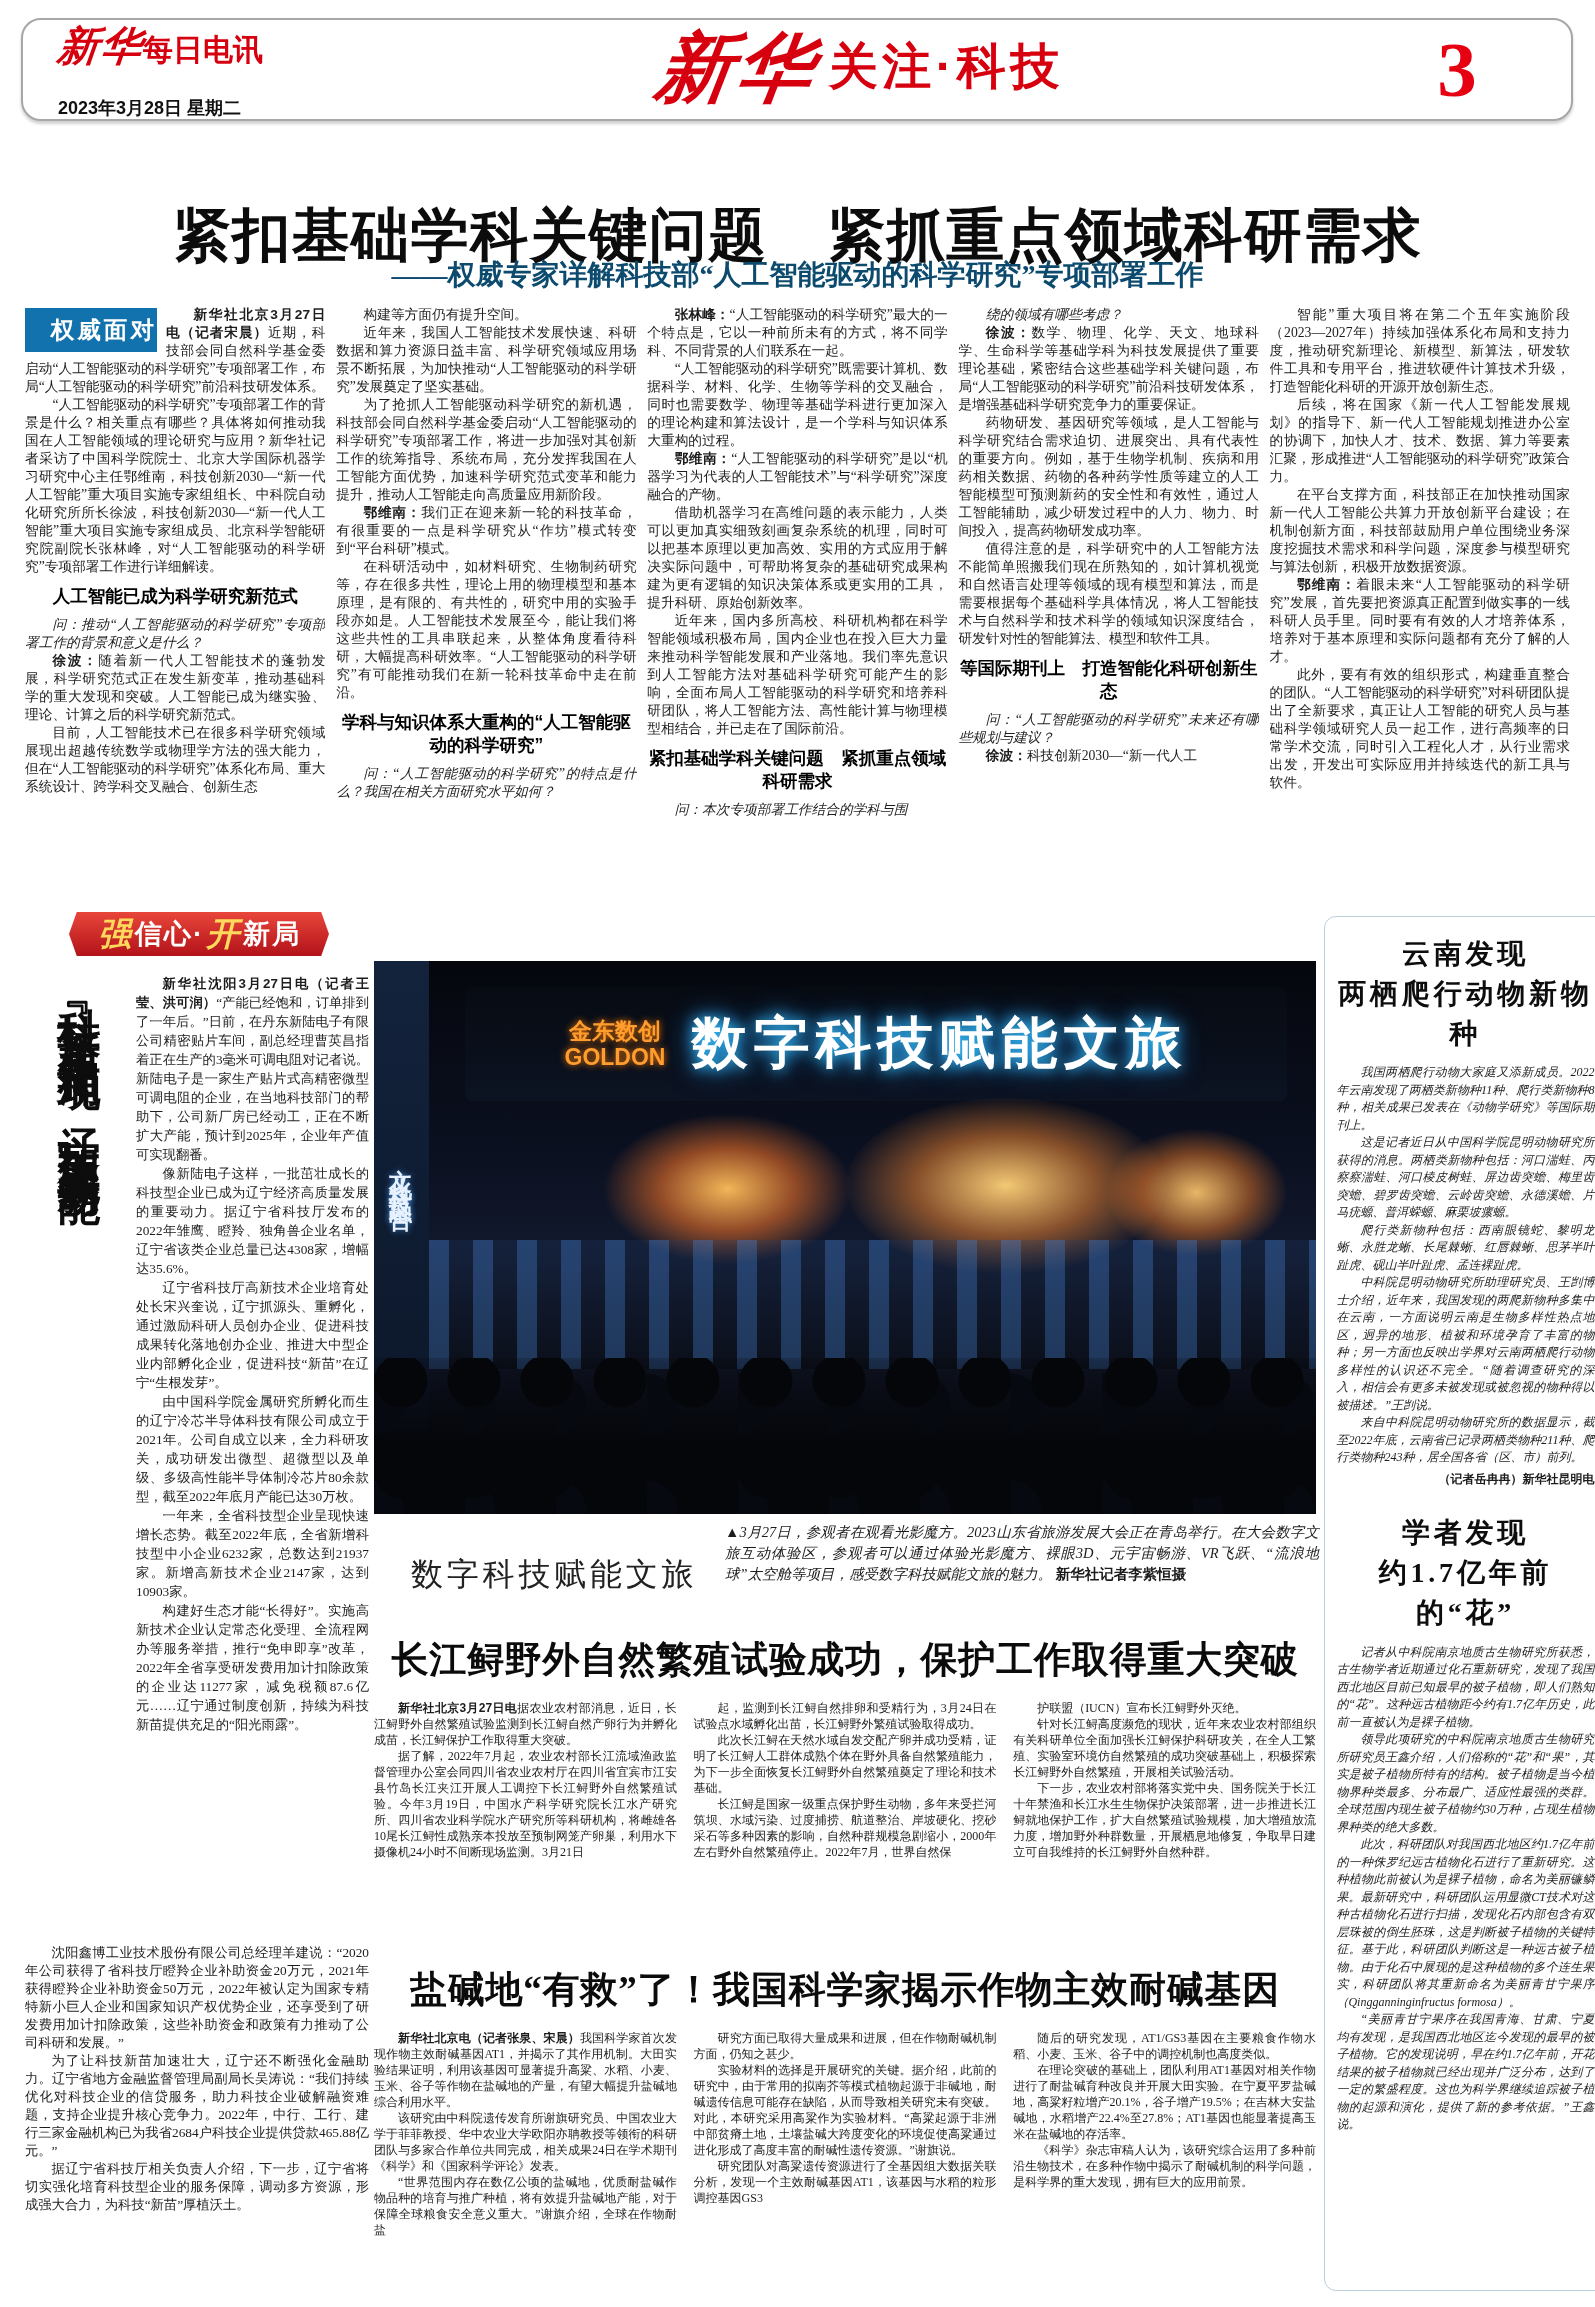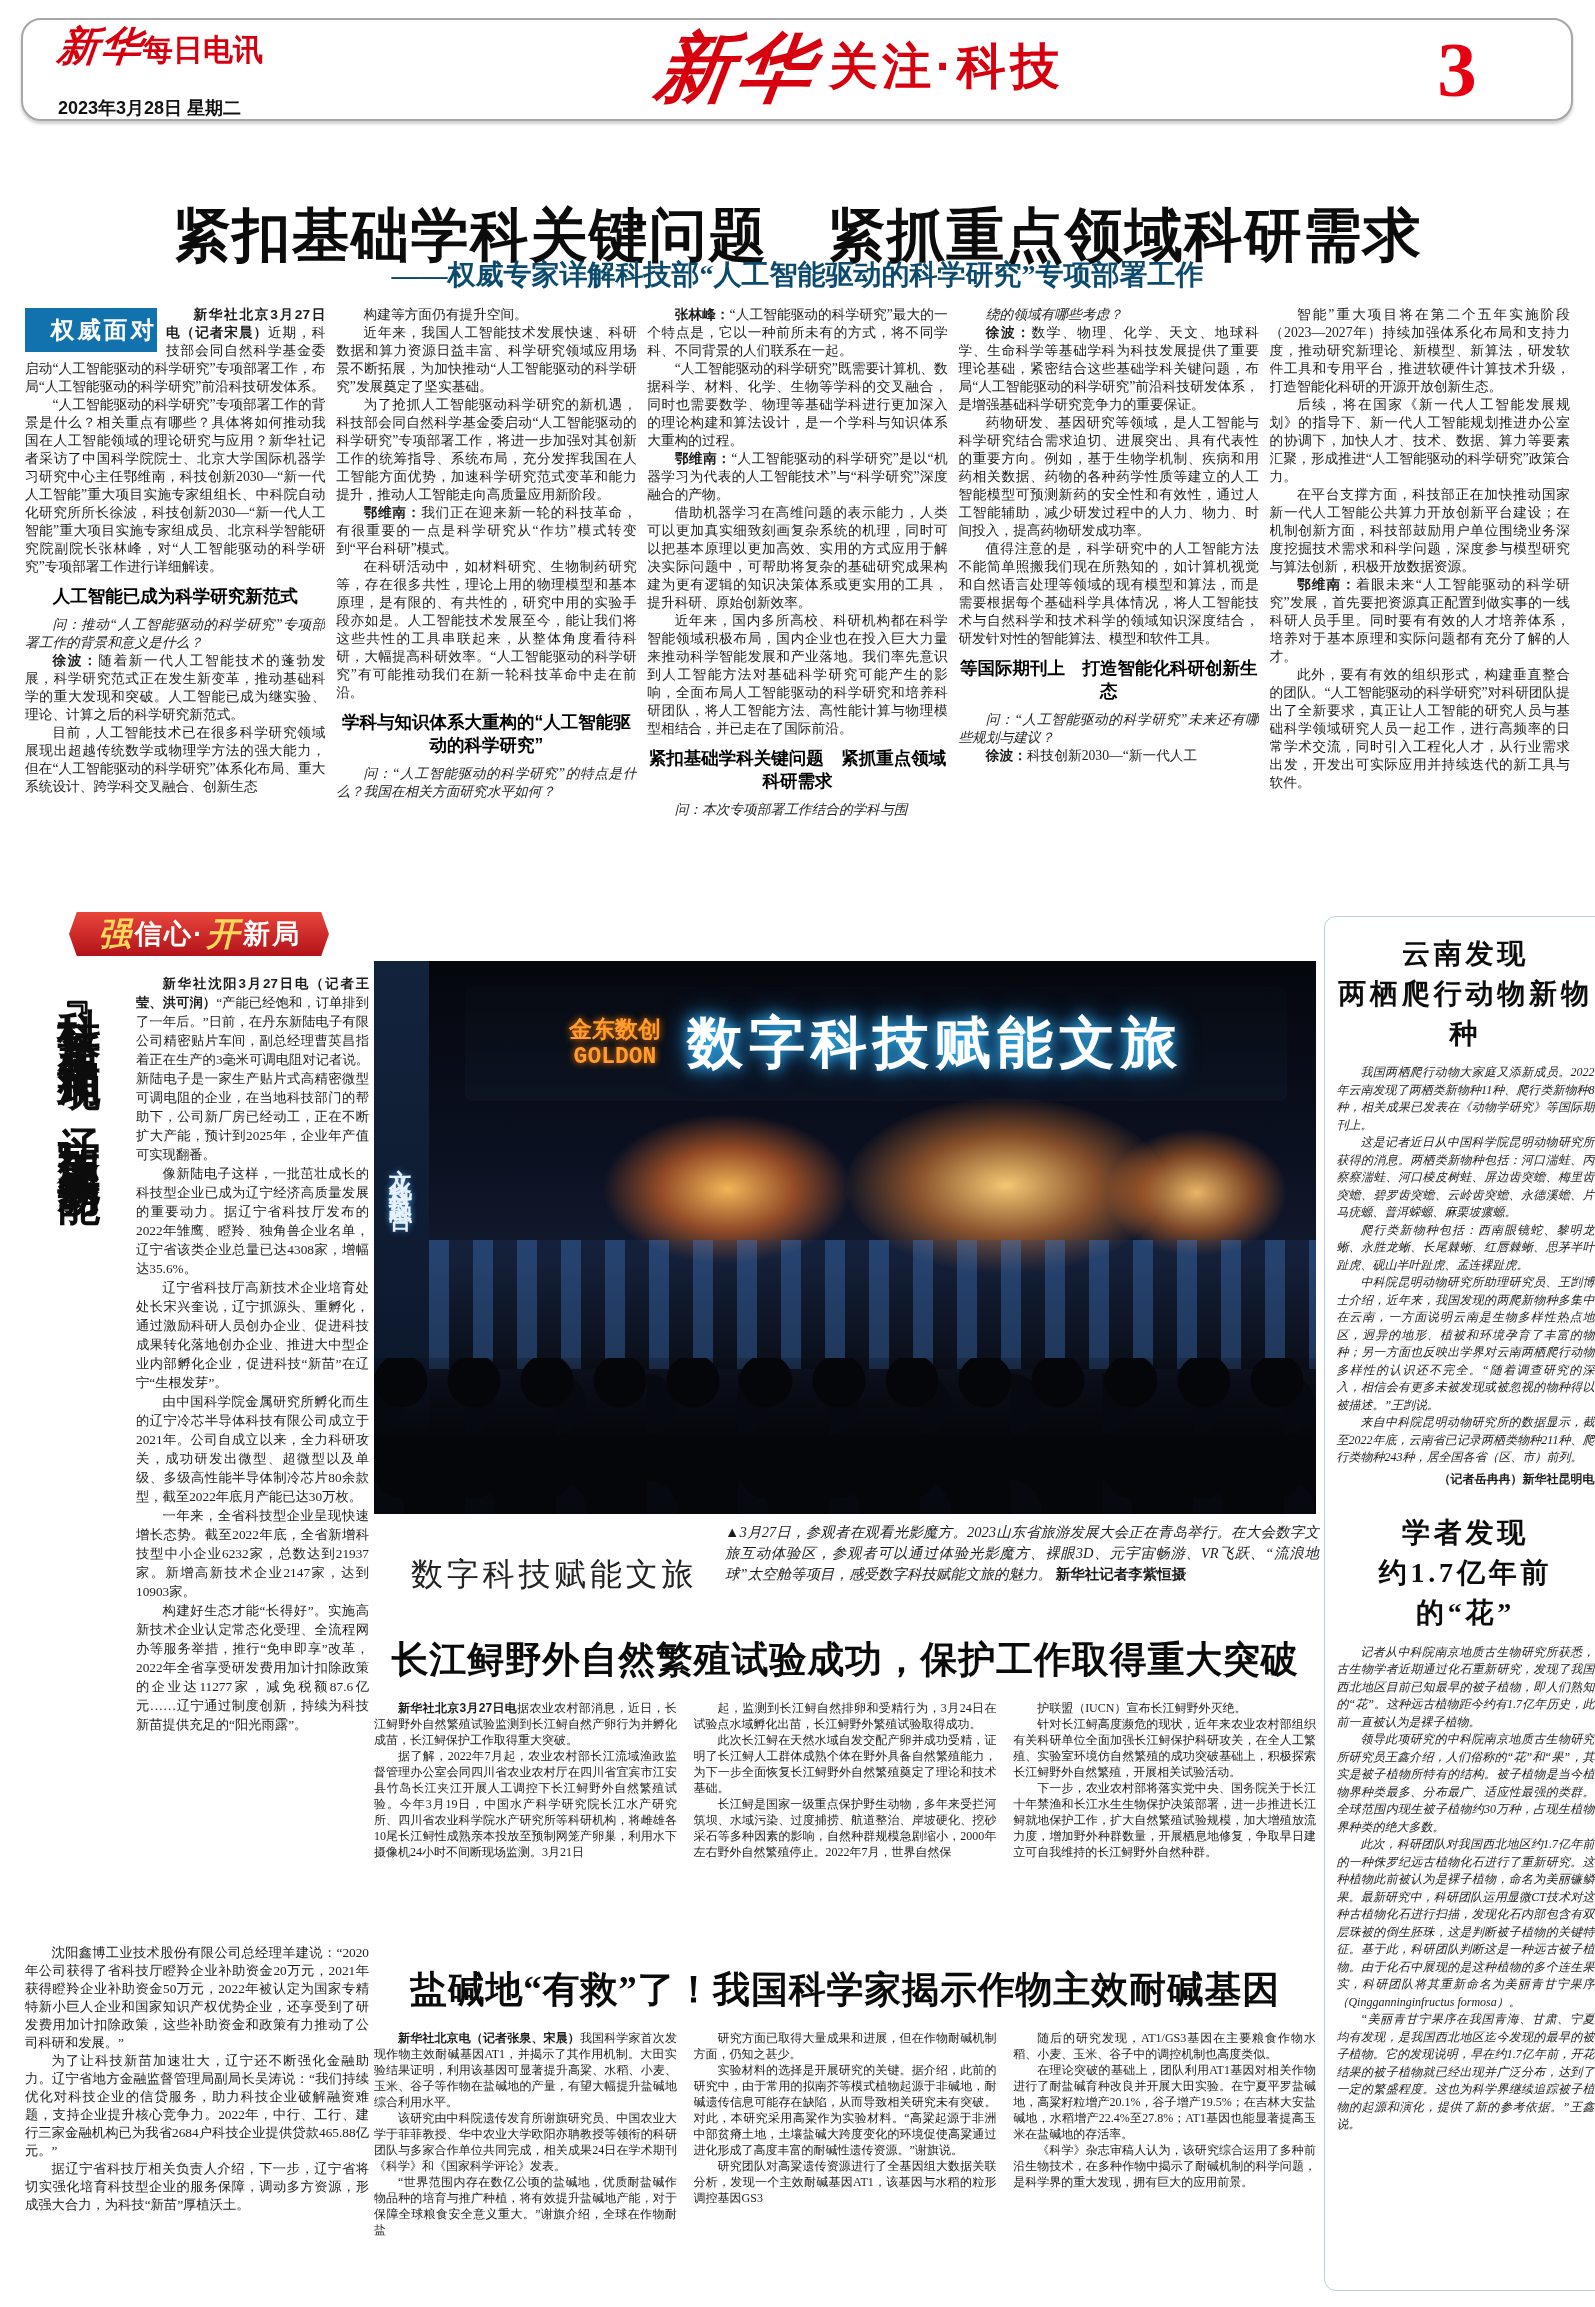--- a/index.html
+++ b/index.html
@@ -63,21 +63,21 @@
   .photo{position:absolute;left:374px;top:961px;width:942px;height:553px;overflow:hidden;
       background:linear-gradient(180deg,#05070d 0%,#0b1020 34%,#131a2e 55%,#0a0d16 100%);}
   .photo .pillar{position:absolute;left:0;top:0;width:55px;height:100%;
       background:linear-gradient(180deg,#13233c,#0a1527);}
   .photo .pillar-text{position:absolute;left:12px;top:190px;writing-mode:vertical-rl;
       text-orientation:upright;color:#e8f2ff;font-size:23px;font-weight:bold;
       font-family:"Liberation Sans",sans-serif;letter-spacing:7.6px;text-shadow:0 0 6px #3e7dc0;}
   .photo .screen{position:absolute;left:91px;top:26px;width:822px;height:114px;
       background:linear-gradient(180deg,#070b12,#0c1322);border-radius:7.6px;
       display:flex;align-items:center;justify-content:center;gap:26px;}
-  .photo .brand{color:#ff9d2e;font-family:Liberation Mono, monospace;font-weight:bold;
+  .photo .brand{color:#ff9d2e;font-family:Liberation Sans, sans-serif;font-weight:bold;
       font-size:23px;text-align:center;line-height:26px;text-shadow:0 0 7.6px #ff7b00;}
   .photo .screen-title{color:#ffffff;font-size:56px;font-weight:900;letter-spacing:6px;
       text-shadow:0 0 13.7px #37c4ff,0 0 27px #1d7dd8;}
   .fw{position:absolute;border-radius:50%;}
   .fw1{left:228px;top:152px;width:251px;height:152px;
       background:radial-gradient(ellipse at center,rgba(255,190,90,.95) 0%,rgba(255,120,40,.55) 38%,rgba(255,90,20,0) 70%);}
   .fw2{left:472px;top:137px;width:320px;height:175px;
       background:radial-gradient(ellipse at center,rgba(255,210,120,.95) 0%,rgba(255,140,50,.5) 40%,rgba(255,90,20,0) 72%);}
   .fw3{left:731px;top:167px;width:183px;height:129px;
       background:radial-gradient(ellipse at center,rgba(255,200,110,.9) 0%,rgba(255,130,40,.45) 42%,rgba(255,90,20,0) 70%);}

